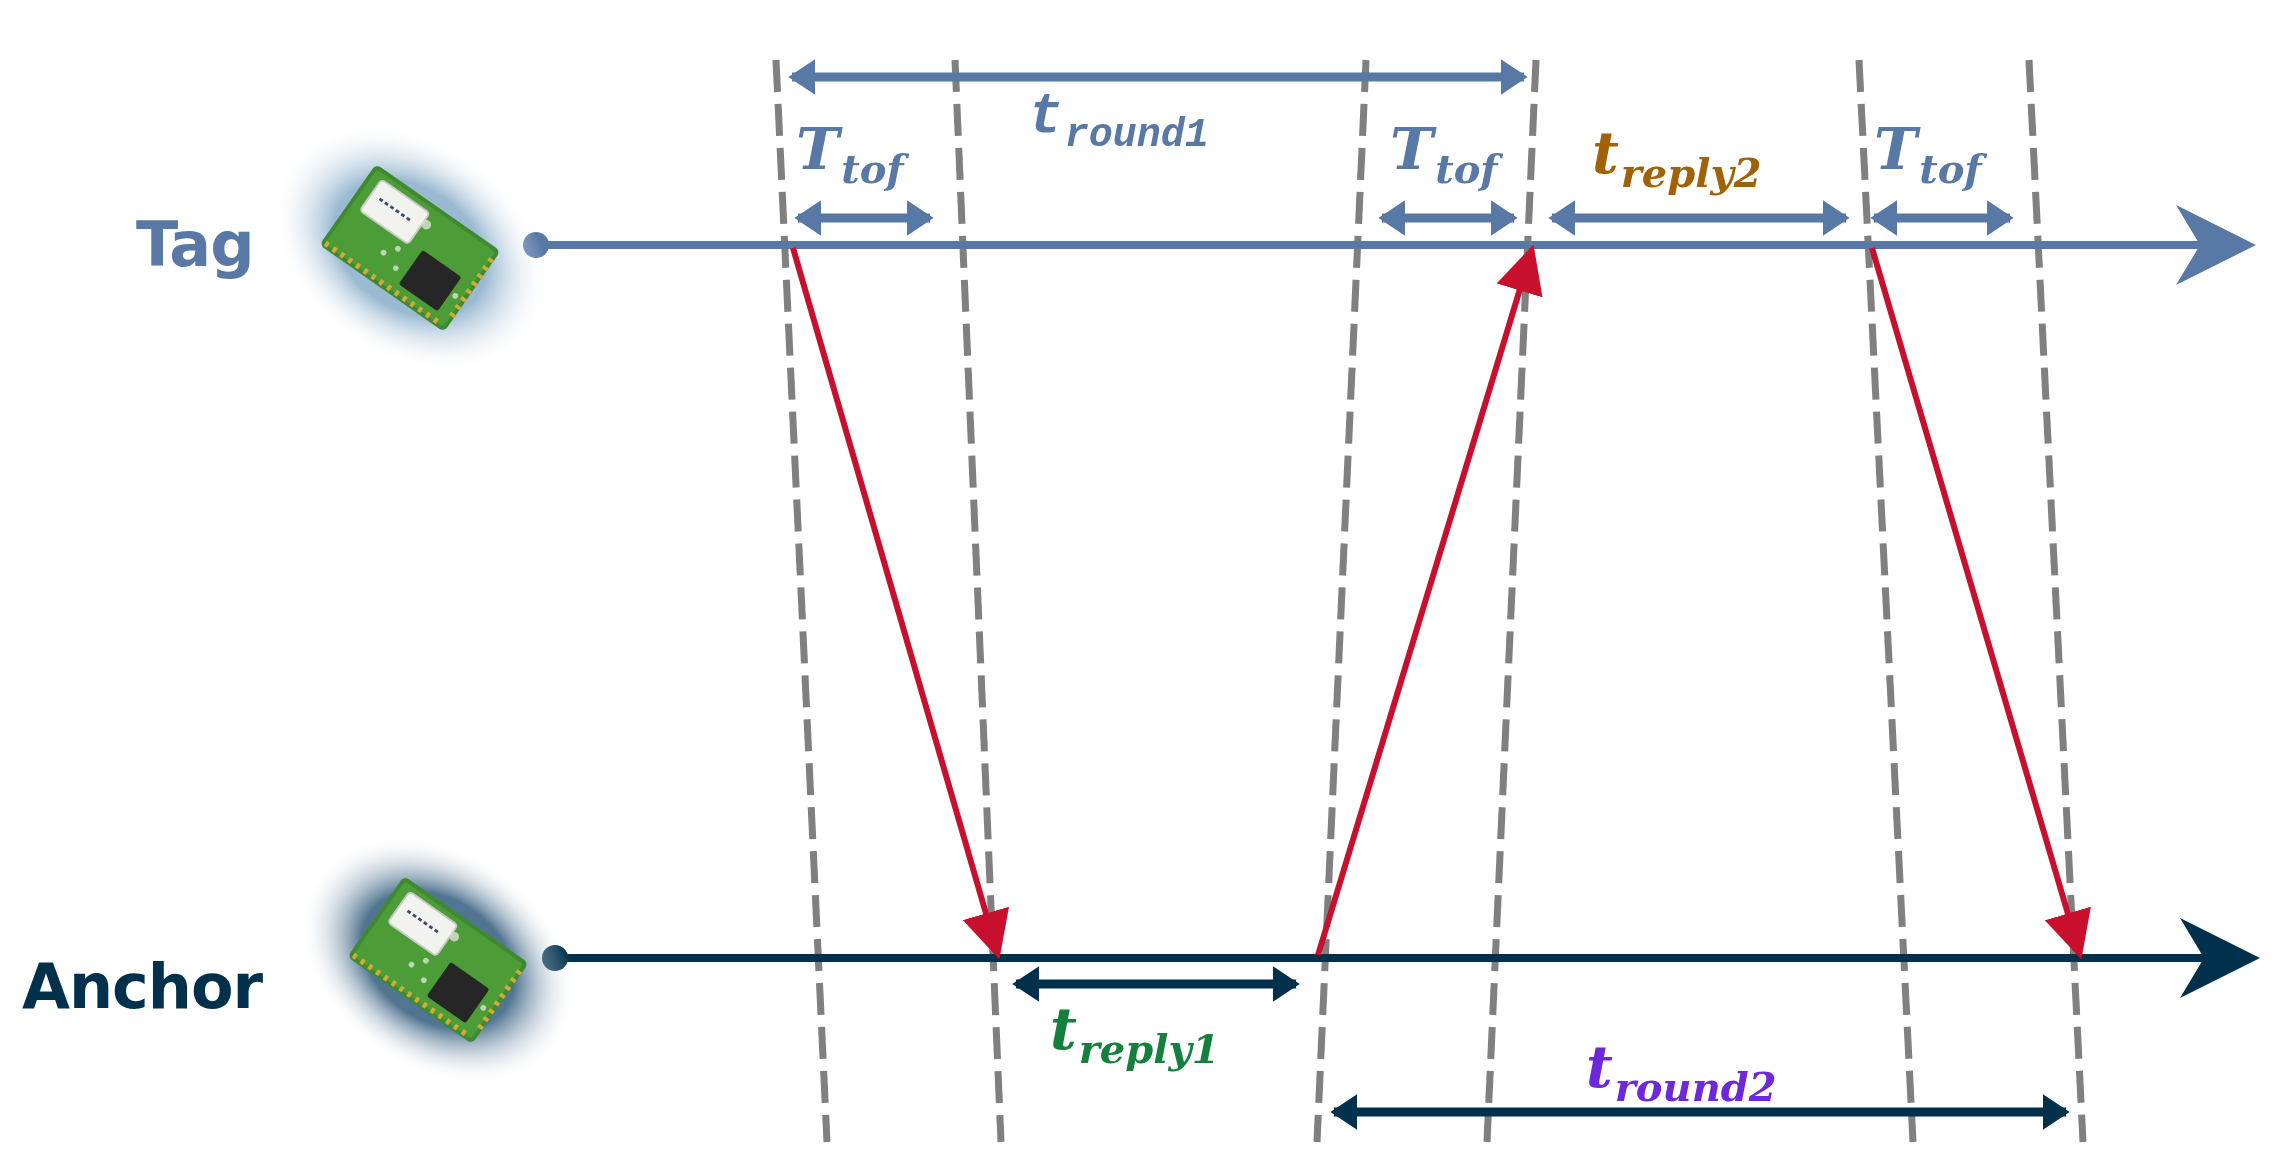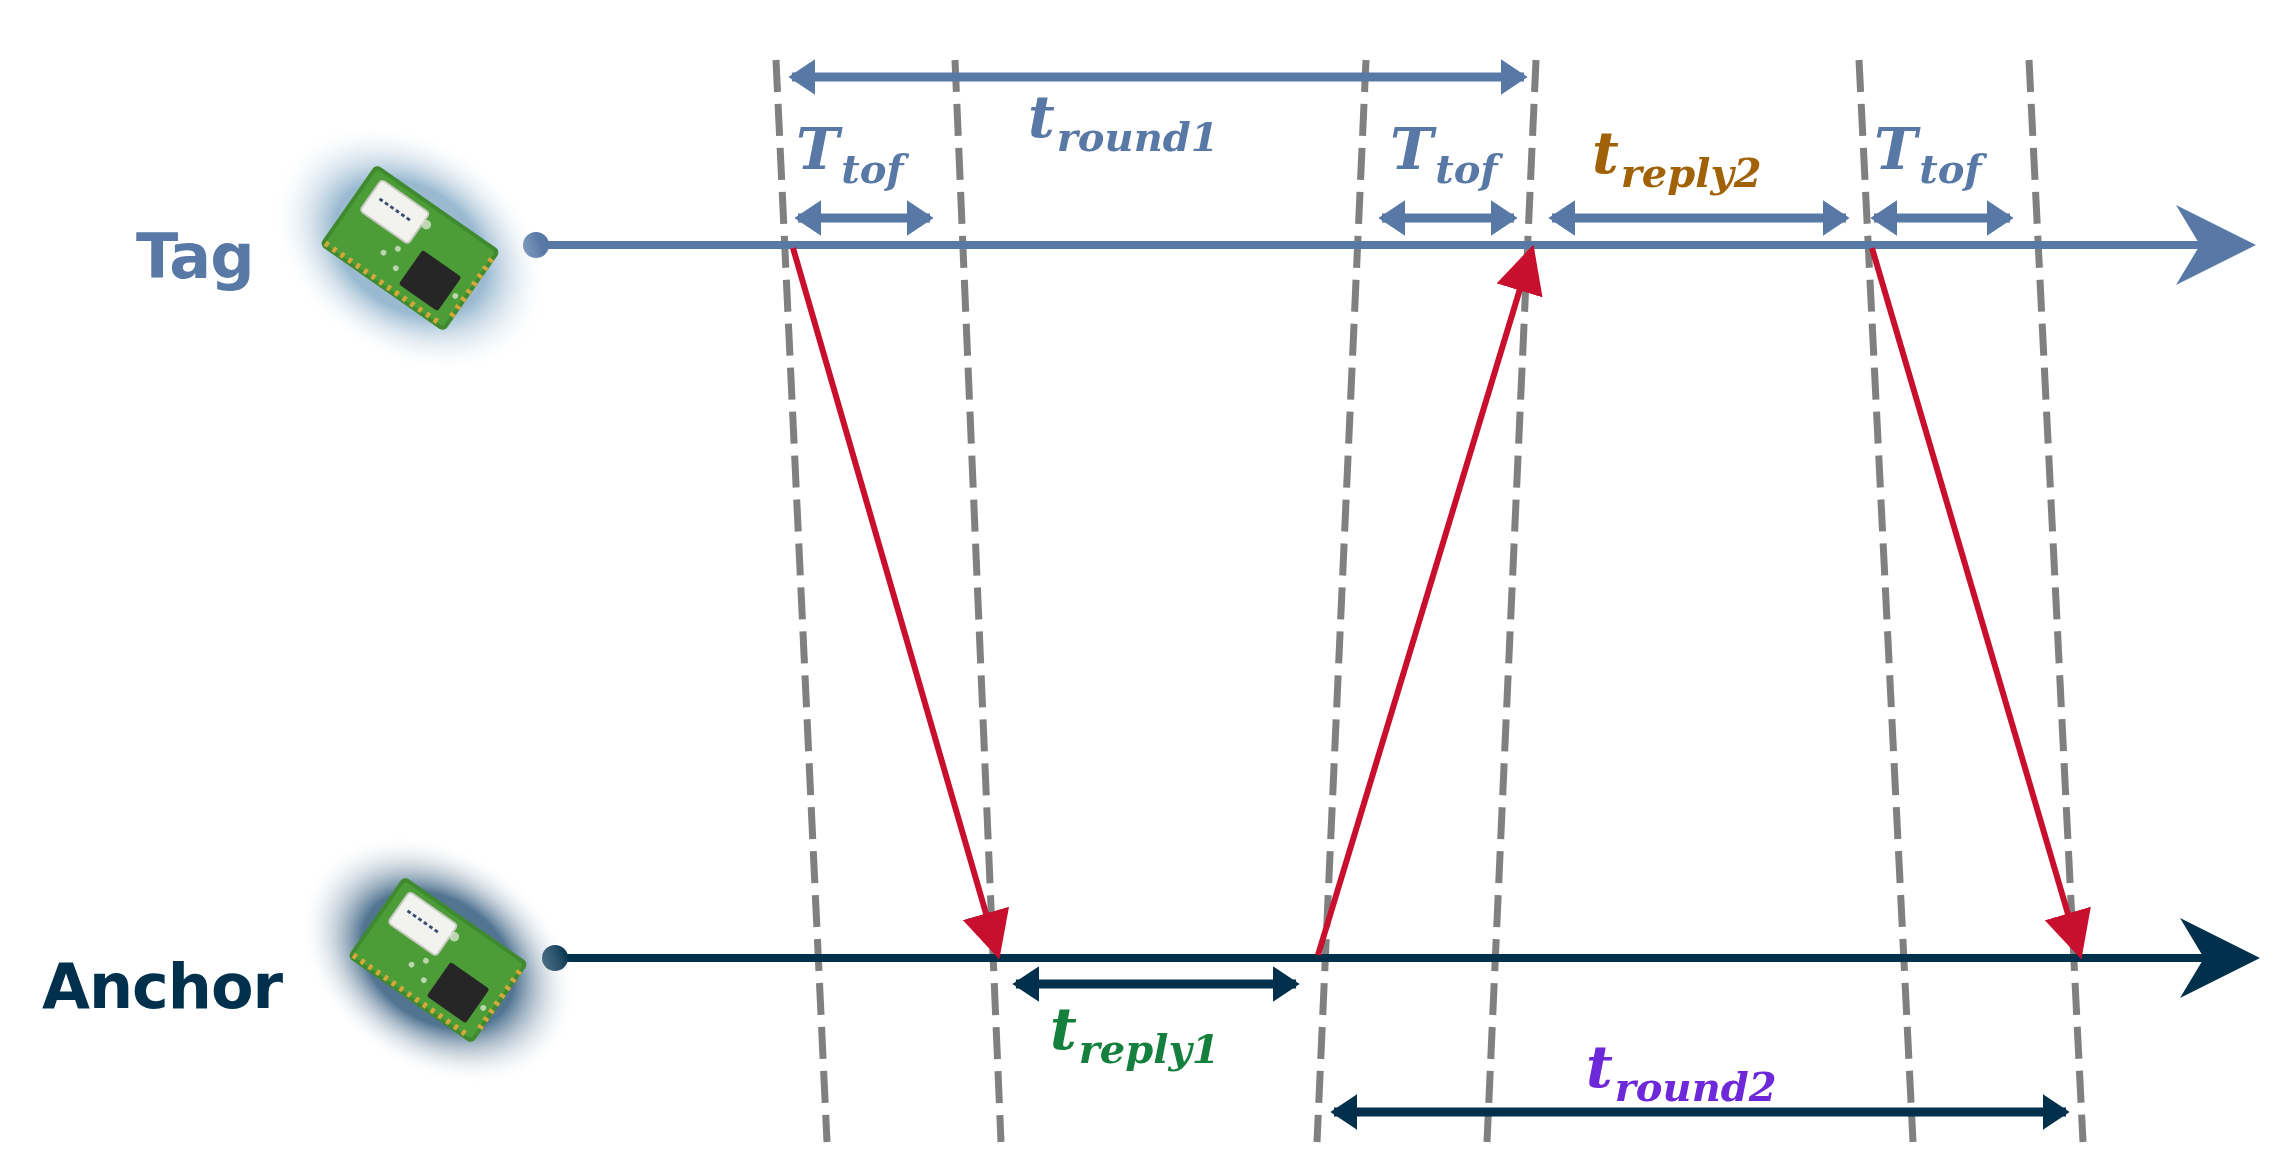--- a/index.html
+++ b/index.html
@@ -124,24 +124,24 @@
       </g>
   </g>
   <g transform="translate(438,960)">
     <ellipse cx="0" cy="0" rx="150" ry="110" fill="url(#glowAnc)" transform="rotate(35)"></ellipse>
     <g transform="rotate(35) scale(0.95)">
         <use href="#chip"></use>
       </g>
   </g>
 </svg>
 
-<div class="node-label" style="left:136px;top:220px;color:#5878a6;">Tag</div>
-<div class="node-label" style="left:22px;top:950px;color:#00304c;margin-left:20px;">Anchor</div>
+<div class="node-label" style="left:136px;top:208px;color:#5878a6;">Tag</div>
+<div class="node-label" style="left:22px;top:950px;color:#00304c;">Anchor</div>
 
-<div class="mlabel" style="left:1028px;top:88px;color:#5878a6;">
+<div class="mlabel" style="left:1028px;top:88px;color:#5878a6;font-family:Liberation Mono, monospace;">
   <span class="main">t</span><span class="sub">round1</span>
 </div>
 <div class="mlabel" style="left:796px;top:120px;color:#5878a6;">
   <span class="main">T</span><span class="sub">tof</span>
 </div>
 <div class="mlabel" style="left:1390px;top:120px;color:#5878a6;">
   <span class="main">T</span><span class="sub">tof</span>
 </div>
 <div class="mlabel" style="left:1592px;top:124px;color:#a16207;">
   <span class="main">t</span><span class="sub">reply2</span>

